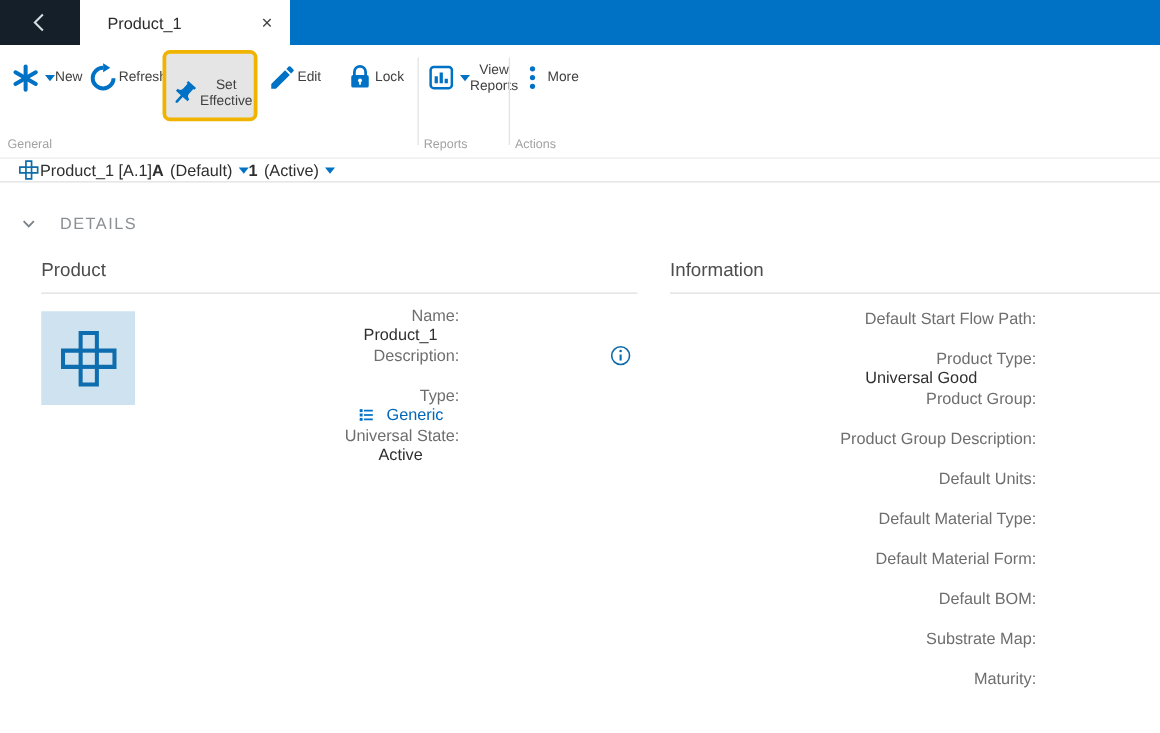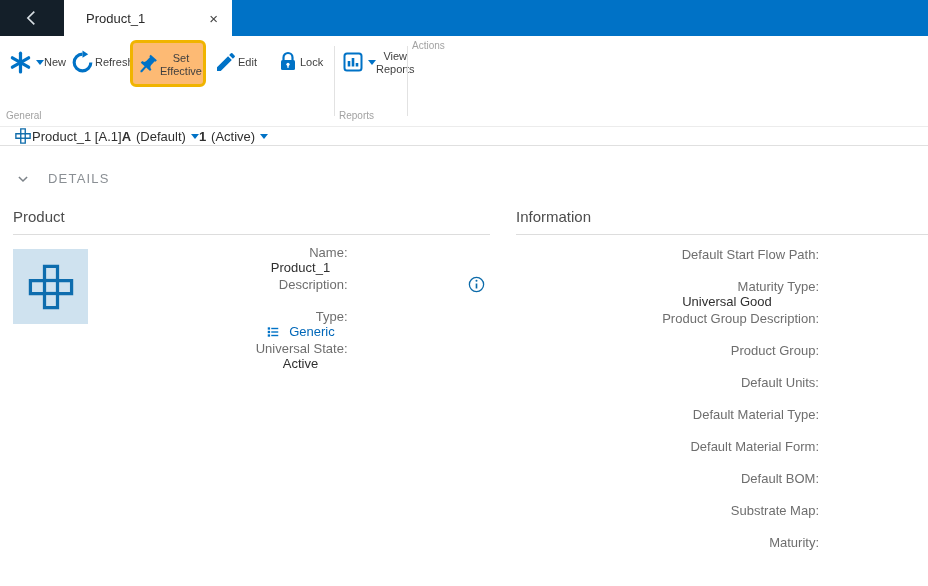--- a/index.html
+++ b/index.html
@@ -15,41 +15,41 @@
   .topbar-fill { flex: 1; }
 
   
   .toolbar { display: flex; align-items: stretch; height: 90px; padding: 2px 4px 0 6px; background: #fff; }
   .tb-group { display: flex; flex-direction: column; }
   .tb-buttons { display: flex; flex: 1; align-items: flex-start; gap: 6px; padding-top: 2px; }
   .tb-btn { display: flex; flex-direction: row; align-items: center; width: 56px; padding: 6px 2px 4px;
     background: none; border: none; cursor: pointer; font-family: inherit; }
   .tb-btn .ic { height: 32px; display: flex; align-items: center; gap: 3px; }
   .tb-btn .lbl { margin-top: 2px; font-size: 11px; line-height: 1.2; color: #3f3f3f; text-align: center; }
-  .tb-btn.hl { width: 76px; border: 3px solid #f0b400; border-radius: 6px; background: #fdba74; padding: 5px 2px 4px; }
+  .tb-btn.hl { width: 76px; border: 3px solid #f0b400; border-radius: 6px; background: #e5e5e5; padding: 15px 2px 4px; }
   .tb-group-label { text-align: left; font-size: 10px; color: #a2a2a2; padding: 2px 0 5px; }
   .tb-sep { width: 1px; background: #e2e2e2; margin: 8px 4px 10px; }
   .caret { width: 0; height: 0; border-left: 4px solid transparent; border-right: 4px solid transparent;
     border-top: 5px solid #0072c6; display: inline-block; }
 
   
   .context-bar { height: 20px; display: flex; align-items: center; padding: 0 14px;
     border-top: 1px solid #ececec; border-bottom: 1px solid #e0e0e0; background: #fff; }
   .ctx-title { font-size: 13px; color: #2f2f2f; }
   .ctx-dd { display: flex; align-items: center; gap: 5px; font-size: 13px; color: #2f2f2f; cursor: pointer; }
   .ctx-dd b { font-weight: 700; }
   .dd-caret { width: 0; height: 0; border-left: 4px solid transparent; border-right: 4px solid transparent;
     border-top: 5px solid #0072c6; margin-top: 1px; }
 
   
   .details-header { display: flex; align-items: center; gap: 18px; margin: 25px 0 0 16px;
     font-size: 13px; letter-spacing: 1.2px; color: #8a8f94; cursor: pointer; }
 
   .panels { display: flex; margin: 22px 0 0 13px; }
-  .panel-left { width: 477px; }
+  .panel-left { width: 477px; margin-left: 20px; }
   .panel-right { flex: 1; margin-left: 26px; }
   .panel-title { font-size: 15px; color: #4d4d4d; padding-bottom: 9px; border-bottom: 1px solid #ddd; }
 
   .panel-body { position: relative; margin-top: 10px; }
   .icon-box { position: absolute; left: 0; top: 4px; width: 75px; height: 75px; background: #cfe2ef;
     display: flex; align-items: center; justify-content: center; }
   .fields-left { margin-left: 88px; }
   .fields-right { margin-top: 12px; }
   .frow { display: flex; align-items: center; height: 32px; flex-direction: column; }
   .flabel { text-align: right; color: #6e6e6e; font-size: 13px; flex: none; }
@@ -154,20 +154,32 @@
         </span>
         <span class="lbl">View Reports</span>
       </button>
     </div>
     <div class="tb-group-label">Reports</div>
   </div>
 
   <div class="tb-sep"></div>
 
   <div class="tb-group">
+    <div class="tb-buttons">
+      <button class="tb-btn" style="width:64px">
+        <span class="ic">
+          <svg width="24" height="24" viewBox="0 0 24 24" fill="#0072c6">
+            <circle cx="12" cy="5" r="2.1"></circle>
+              <circle cx="12" cy="12" r="2.1"></circle>
+              <circle cx="12" cy="19" r="2.1"></circle>
+          </svg>
+        </span>
+        <span class="lbl">More</span>
+      </button>
+    </div>
     <div class="tb-group-label">Actions</div>
   </div>
 
 </div>
 
 <div class="context-bar">
   <svg width="18" height="18" viewBox="0 0 24 24" fill="none" stroke="#0f6cab" stroke-width="1.8">
     <path d="M9 2.5h6V9h6.5v6H15v6.5H9V15H2.5V9H9z"></path>
     <rect x="9" y="9" width="6" height="6"></rect>
   </svg>
@@ -241,32 +253,32 @@
   </div>
 
   <div class="panel-right">
     <div class="panel-title">Information</div>
     <div class="fields-right">
       <div class="frow">
         <span class="flabel">Default Start Flow Path:</span>
         <span class="fvalue"></span>
       </div>
       <div class="frow">
-        <span class="flabel">Maturity Type:</span>
+        <span class="flabel">Product Type:</span>
         <span class="fvalue">Universal Good</span>
       </div>
       <div class="frow">
+        <span class="flabel">Product Group:</span>
+        <span class="fvalue"></span>
+      </div>
+      <div class="frow">
         <span class="flabel">Product Group Description:</span>
         <span class="fvalue"></span>
       </div>
       <div class="frow">
-        <span class="flabel">Product Group:</span>
-        <span class="fvalue"></span>
-      </div>
-      <div class="frow">
         <span class="flabel">Default Units:</span>
         <span class="fvalue"></span>
       </div>
       <div class="frow">
         <span class="flabel">Default Material Type:</span>
         <span class="fvalue"></span>
       </div>
       <div class="frow">
         <span class="flabel">Default Material Form:</span>
         <span class="fvalue"></span>

